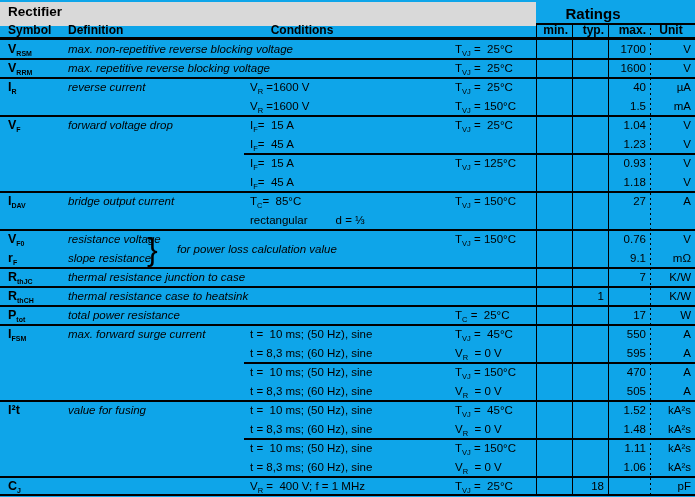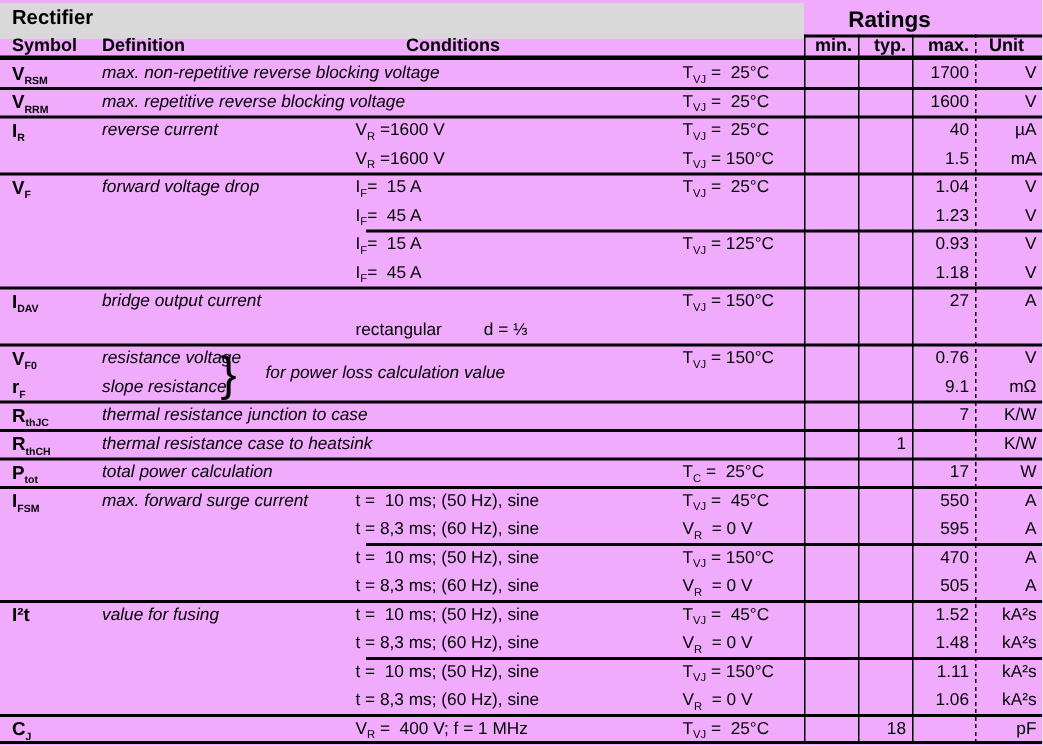--- a/index.html
+++ b/index.html
@@ -1,17 +1,17 @@
 <!DOCTYPE html>
 <html><head>
 <meta charset="utf-8">
 <style>
   html,body { margin:0; padding:0; background:#fff; }
   #page {
-    position:relative; width:695px; height:497px; background:#f0abfc;
+    position:relative; width:695px; height:497px; background:#0ea5e9;
     font-family:"Liberation Sans", sans-serif; color:#000; overflow:hidden;
   }
   .band { position:absolute; left:0; top:2px; width:536px; height:24px; background:#d9d9d9; }
   .title { position:absolute; left:8px; top:0; height:24px; line-height:24px; font-weight:bold; font-size:13.5px; }
   .ratings-label { position:absolute; left:536px; top:3px; width:114px; height:21px; line-height:21px;
     text-align:center; font-weight:bold; font-size:15px; }
   .ratings-line { position:absolute; left:536px; top:23px; width:159px; height:2px; background:#000; }
   .ch { position:absolute; top:24px; height:13px; line-height:13px; font-weight:bold; font-size:12px; white-space:pre; }
   .ch-symbol { left:8px; }
   .ch-definition { left:68px; }
@@ -22,21 +22,21 @@
   .ch-unit { left:651px; width:40px; text-align:center; }
   .header-line { position:absolute; left:0; top:37px; width:695px; height:3px; background:#000; }
 
   #table-body { position:absolute; left:0; top:40px; width:695px; }
   .row { position:relative; height:19px; }
   .sep { position:absolute; top:-1px; left:0; right:0; height:2px; background:#000; }
   .sep.partial { left:244px; }
   .cell { position:absolute; top:0; height:19px; line-height:19px; white-space:pre; font-size:11.5px; }
   .c-sym  { left:8px;   width:58px;  font-weight:bold; font-size:12.5px; }
   .c-def  { left:68px;  width:370px; font-style:italic; }
-  .c-c1   { left:237px; width:208px; }
+  .c-c1   { left:250px; width:208px; }
   .c-c2   { left:455px; width:80px; }
   .c-min  { left:537px; width:31px; text-align:right; }
   .c-typ  { left:573px; width:31px; text-align:right; }
   .c-max  { left:609px; width:37px; text-align:right; }
   .c-unit { left:651px; width:40px; text-align:right; }
   .sub { font-size:7.5px; position:relative; top:2.5px; }
   .c-sym .sub { font-size:7px; top:3px; }
   .sp { display:inline-block; }
 
   .vline { position:absolute; top:23px; height:473px; width:1px; background:#000; }
@@ -148,20 +148,21 @@
         <div class="cell c-c2"></div>
         <div class="cell c-min"></div>
         <div class="cell c-typ"></div>
         <div class="cell c-max">1.18</div>
         <div class="cell c-unit">V</div>
       </div>
       <div class="row">
         <div class="sep"></div>
         <div class="cell c-sym">I<span class="sub">DAV</span></div>
         <div class="cell c-def">bridge output current</div>
+        <div class="cell c-c1">T<span class="sub">C</span>=  85°C</div>
         <div class="cell c-c2">T<span class="sub">VJ</span> = 150°C</div>
         <div class="cell c-min"></div>
         <div class="cell c-typ"></div>
         <div class="cell c-max">27</div>
         <div class="cell c-unit">A</div>
       </div>
       <div class="row">
         <div class="cell c-sym"></div>
         <div class="cell c-def"></div>
         <div class="cell c-c1">rectangular<span class="sp" style="width: 28px;"></span>d = ⅓</div>
@@ -210,21 +211,21 @@
         <div class="cell c-c1"></div>
         <div class="cell c-c2"></div>
         <div class="cell c-min"></div>
         <div class="cell c-typ">1</div>
         <div class="cell c-max"></div>
         <div class="cell c-unit">K/W</div>
       </div>
       <div class="row">
         <div class="sep"></div>
         <div class="cell c-sym">P<span class="sub">tot</span></div>
-        <div class="cell c-def">total power calculation</div>
+        <div class="cell c-def">total power resistance</div>
         <div class="cell c-c1"></div>
         <div class="cell c-c2">T<span class="sub">C</span> =  25°C</div>
         <div class="cell c-min"></div>
         <div class="cell c-typ"></div>
         <div class="cell c-max">17</div>
         <div class="cell c-unit">W</div>
       </div>
       <div class="row">
         <div class="sep"></div>
         <div class="cell c-sym">I<span class="sub">FSM</span></div>

